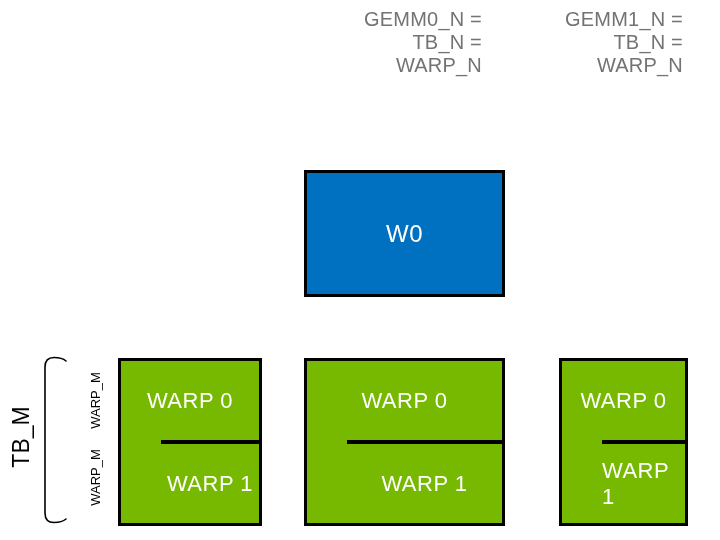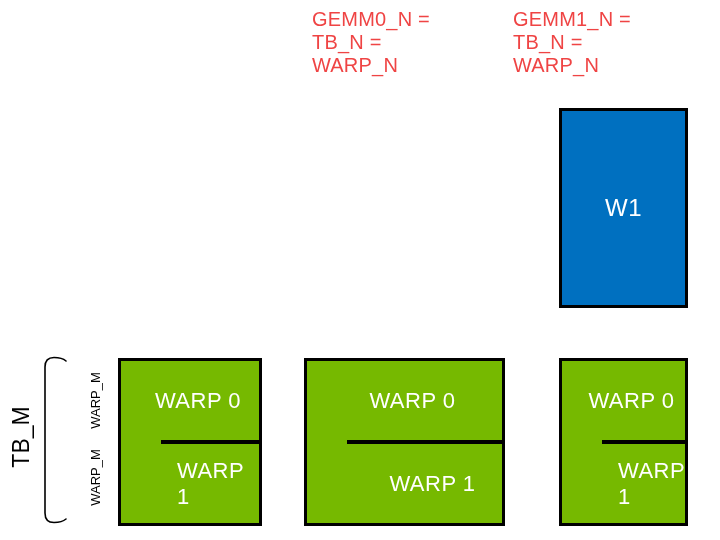--- a/index.html
+++ b/index.html
@@ -9,24 +9,24 @@
     height: 540px;
     background: #ffffff;
     font-family: "Liberation Sans", sans-serif;
     overflow: hidden;
   }
   .abs { position: absolute; }
 
   .col-header {
     top: 8px;
     width: 170px;
-    text-align: left;
+    text-align: right;
     font-size: 20px;
     line-height: 23px;
-    color: #ef4444;
+    color: #737373;
     white-space: pre-line;
     letter-spacing: 0.2px;
   }
   .col-header-0 { left: 312px; }
   .col-header-1 { left: 513px; }
 
   .blue-tile {
     box-sizing: border-box;
     background: var(--tile-blue, #0070C0);
     border: 3px solid var(--outline, #000000);
@@ -53,21 +53,20 @@
   .tb-tile-1 { left: 304px; top: 358px; width: 201px; height: 168px; }
   .tb-tile-2 { left: 559px; top: 358px; width: 129px; height: 168px; }
   .warp-row {
     flex: 1 1 0;
     display: flex;
     align-items: center;
     justify-content: center;
     color: #ffffff;
     font-size: 22px;
     letter-spacing: 0.5px;
-    padding-left: 16px;
   }
   .warp-row + .warp-row { border-top: 4px solid var(--outline, #000000); margin-left: 40px; }
 
   .rot {
     transform: rotate(-90deg);
     transform-origin: center center;
     text-align: center;
     color: #000000;
     white-space: nowrap;
   }
@@ -84,22 +83,22 @@
 
 <div class="canvas">
 
   <div class="abs col-header col-header-0">GEMM0_N =
 TB_N =
 WARP_N</div>
   <div class="abs col-header col-header-1">GEMM1_N =
 TB_N =
 WARP_N</div>
 
-  <div class="abs blue-tile w1-tile">
-    <span class="tile-label">W1</span>
+  <div class="abs blue-tile w0-tile">
+    <span class="tile-label">W0</span>
   </div>
 
   <div class="abs rot tb-m-label">TB_M</div>
 
   <svg class="abs bracket" viewBox="0 0 28 170">
     <path d="M 26 6 Q 22 2.5 14 2.5 Q 5 2.5 5 12 L 5 158 Q 5 167.5 14 167.5 Q 22 167.5 26 164" fill="none" stroke="#000000" stroke-width="1.6" stroke-linecap="round"></path>
   </svg>
 
   <div class="abs rot warp-m-label warp-m-top">WARP_M</div>
   <div class="abs rot warp-m-label warp-m-bottom">WARP_M</div>

